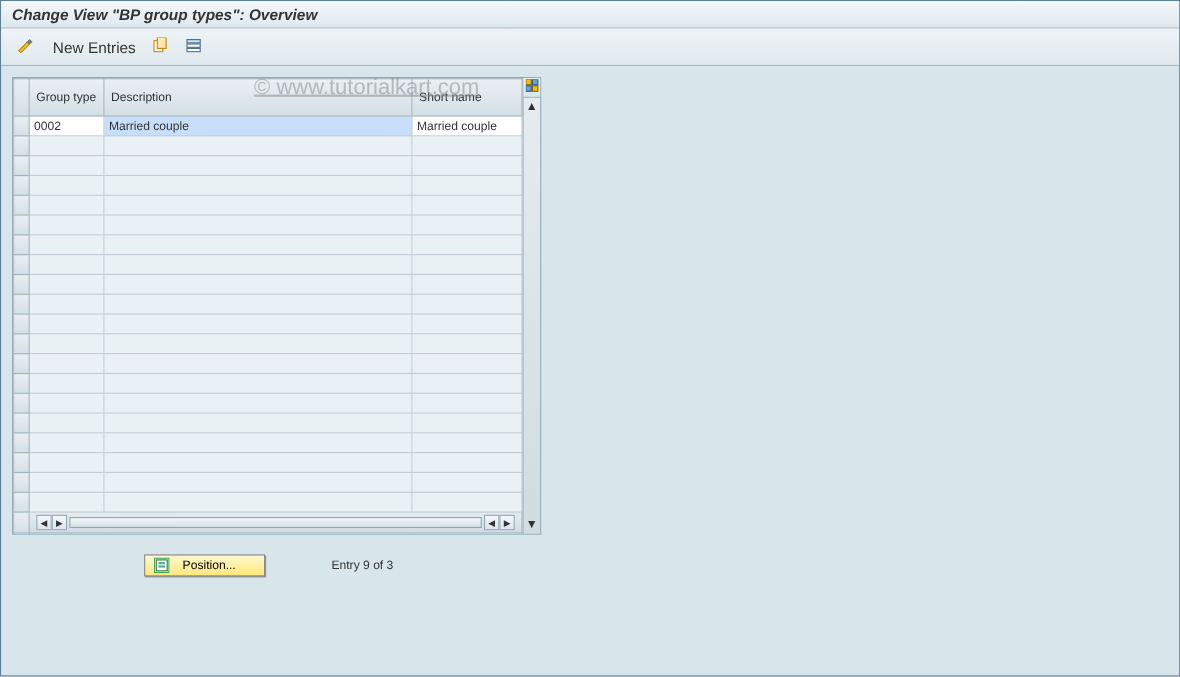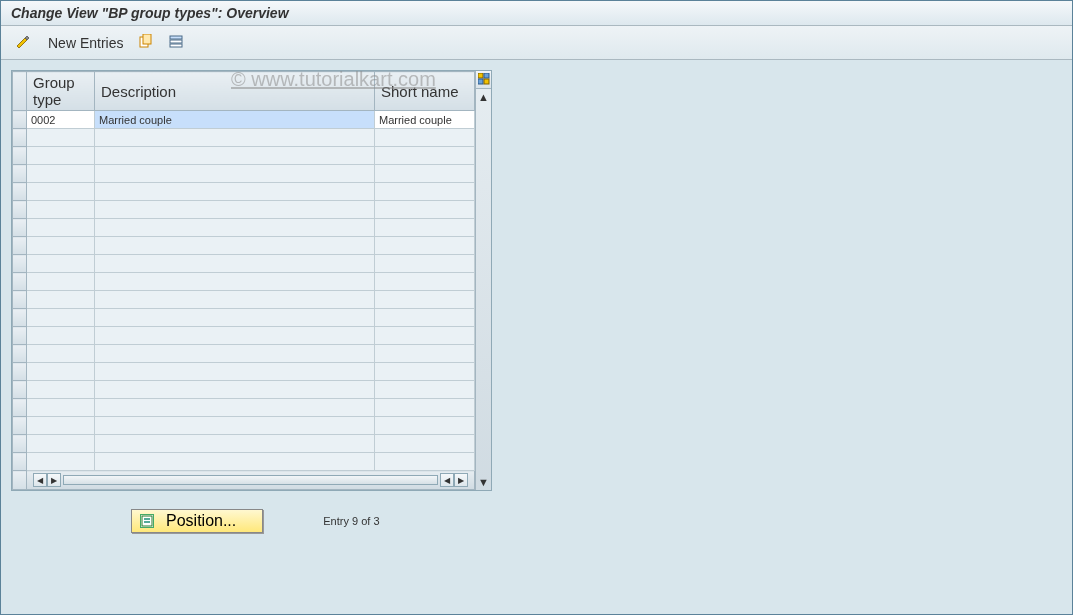--- a/index.html
+++ b/index.html
@@ -65,21 +65,21 @@
   .grid-table {
     border-collapse: collapse;
     background: #fff;
   }
   .grid-table th {
     background: linear-gradient(#e9eff3, #d4dfe6);
     border: 1px solid #a3b5c0;
     font-weight: normal;
     text-align: left;
     padding: 2px 6px;
-    font-size: 15px;
+    font-size: 11px;
     height: 34px;
     color: #333;
   }
   .grid-table td {
     border: 1px solid #c0cdd4;
     padding: 2px 4px;
     height: 18px;
     font-size: 11px;
     background: #fff;
     color: #333;
@@ -126,21 +126,21 @@
   }
   .footer {
     display:flex; align-items:center; gap:60px;
     padding: 18px 0 0 120px;
   }
   .pos-btn {
     border: 1px solid #888;
     background: linear-gradient(#fff8d0,#ffe87a);
     padding: 2px 26px 2px 8px;
     display:inline-flex; align-items:center; gap:12px;
-    font-size:16px; cursor:pointer;
+    font-size:11px; cursor:pointer;
     box-shadow: 1px 1px 0 #999;
   }
   .pos-btn .picon {
     width:14px;height:14px;
     background:#fff; border:1px solid #4a6; display:flex;align-items:center;justify-content:center;font-size:8px;
   }
   .status-text { font-size:11px; color:#333; }
 </style>
 </head>
 <body>

